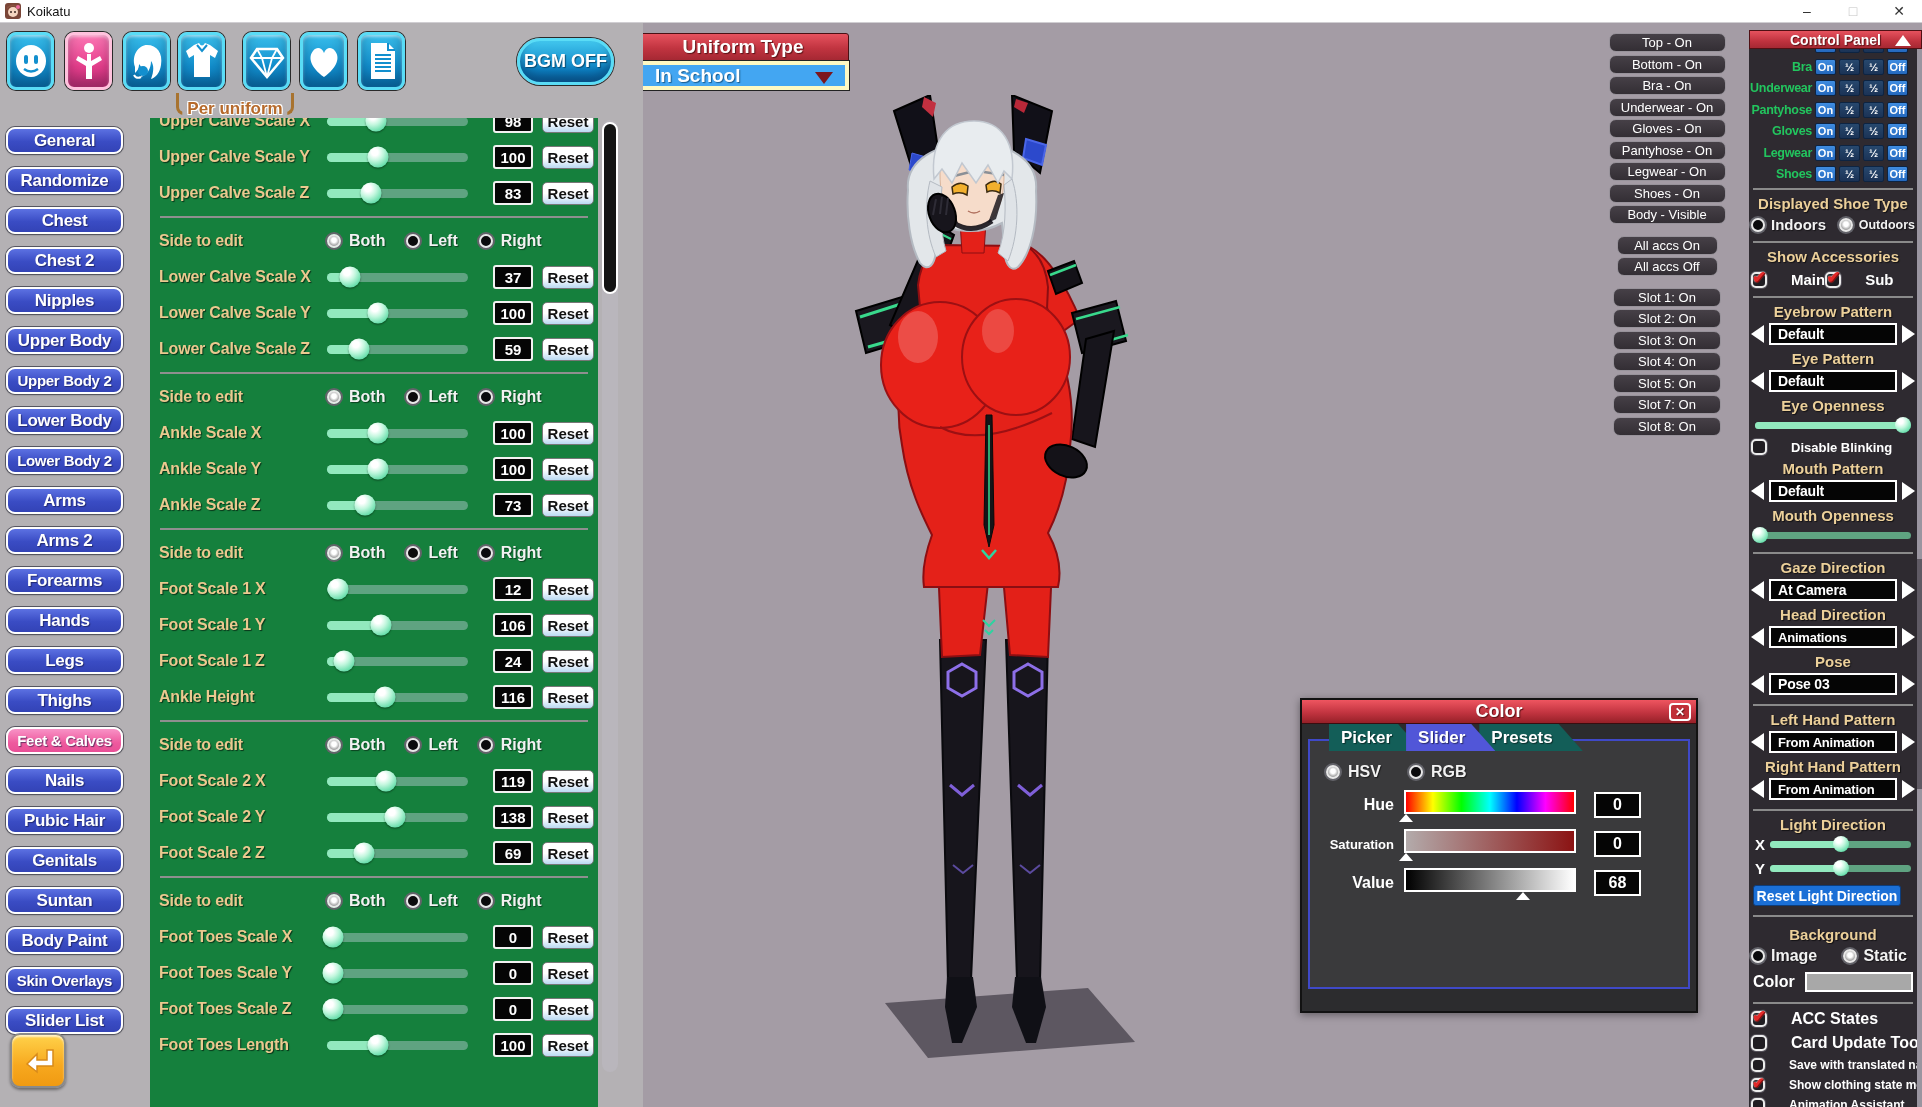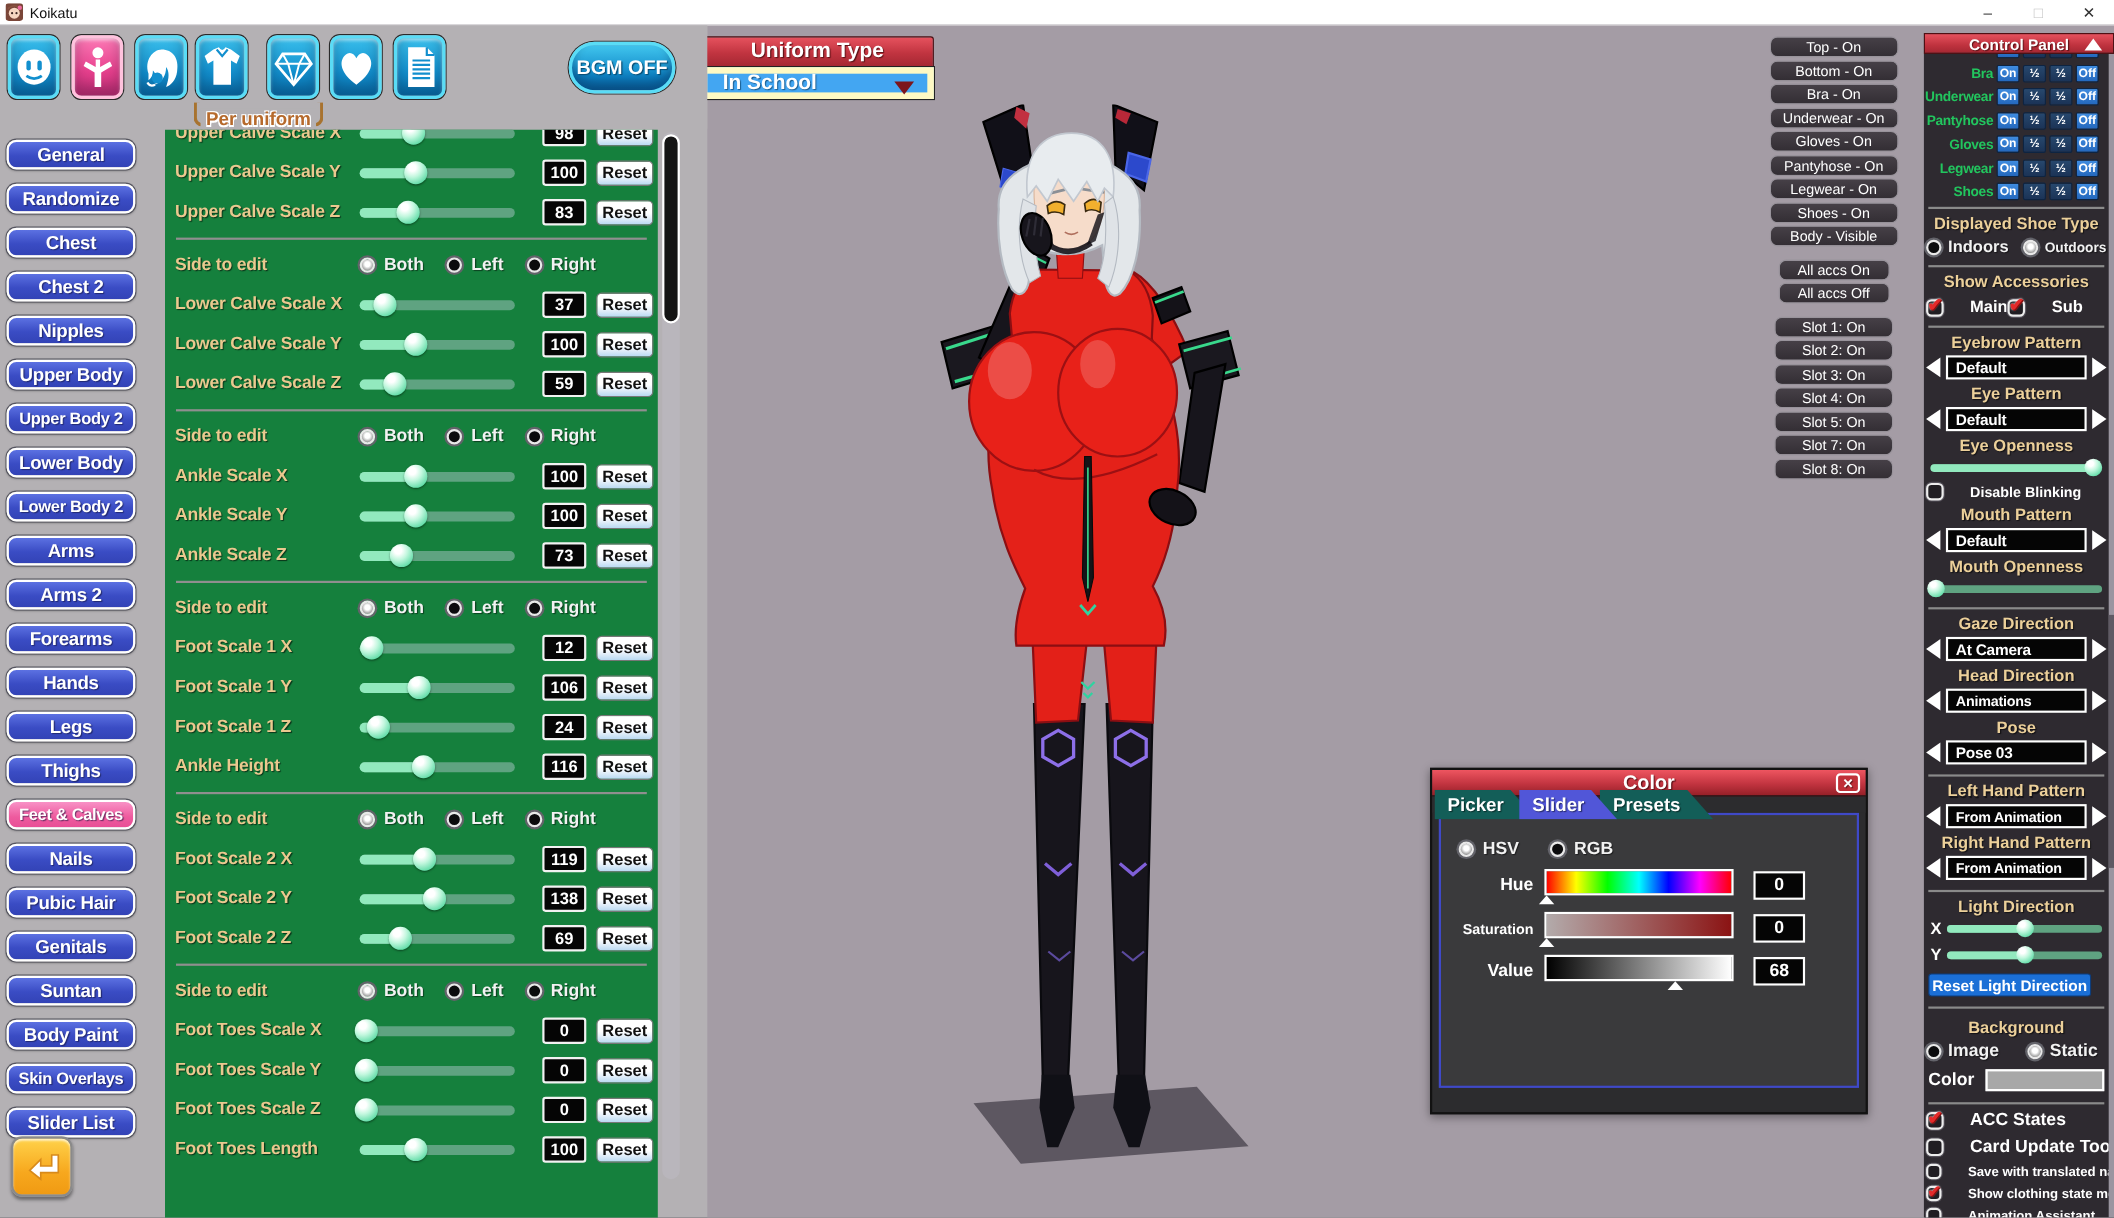--- a/index.html
+++ b/index.html
@@ -90,21 +90,21 @@
 
   
   .viewport{position:absolute;left:643px;top:23px;width:1279px;height:1084px;background:#a49ca5;}
   .charsvg{position:absolute;left:147px;top:72px;}
 
   
   .uniform{position:absolute;left:-6px;top:10px;width:212px;}
   .uni-head{height:28px;background:linear-gradient(#e6525e 0%,#c13440 55%,#a52833 100%);
             border:1px solid #4a1014;border-radius:3px 3px 0 0;color:#fff;font-weight:bold;font-size:19px;
             display:flex;align-items:center;justify-content:center;text-shadow:1px 1px 1px #5a1216;}
-  .uni-drop{height:29px;background:#43a6f2;border:6px solid #fef9c3;box-shadow:0 0 0 1px #222;
+  .uni-drop{height:29px;background:#43a6f2;border:4px solid #fef9c3;box-shadow:0 0 0 1px #222;
             display:flex;align-items:center;color:#fff;font-weight:bold;font-size:19px;padding-left:14px;
             text-shadow:1px 1px 1px #1a5c8e;position:relative;}
   .uni-arrow{position:absolute;right:12px;top:7px;width:0;height:0;border-left:9px solid transparent;
              border-right:9px solid transparent;border-top:12px solid #7c151c;}
 
   
   .statecol{position:absolute;left:964px;top:10px;width:120px;}
   .st-btn{width:117px;height:19px;margin:0 auto 2.5px auto;border:1px solid #98939b;border-radius:7px;
           background:linear-gradient(#464047 0%,#332e34 100%);color:#fff;font-size:13px;
           display:flex;align-items:center;justify-content:center;white-space:nowrap;}
@@ -172,21 +172,21 @@
 
   
   .cdialog{position:absolute;left:1300px;top:698px;width:398px;height:315px;background:#2c2c2e;
            border:2px solid #121212;box-shadow:0 2px 8px rgba(0,0,0,.4);}
   .cd-title{position:relative;height:24px;background:linear-gradient(#ee5560 0%,#c23440 55%,#962028 100%);
             border-bottom:1px solid #3a0d10;color:#fff;font-weight:bold;font-size:18px;display:flex;
             align-items:center;justify-content:center;text-shadow:1px 1px 1px #5a1216;}
   .cd-close{position:absolute;right:5px;top:3px;width:22px;height:18px;background:#c03038;
             border:2px solid #fff;border-radius:4px;color:#fff;font-weight:bold;font-size:12px;
             display:flex;align-items:center;justify-content:center;line-height:1;}
-  .cd-tabs{display:flex;height:15px;padding-left:2px;background:#2c2c2e;align-items:center;}
+  .cd-tabs{display:flex;height:15px;padding-left:2px;background:#2c2c2e;align-items:flex-start;margin-left:25px;}
   .cd-tab{height:27px;display:flex;align-items:center;padding:0 30px 0 12px;color:#fff;font-weight:bold;
           font-size:17px;clip-path:polygon(0 0,calc(100% - 24px) 0,100% 100%,0 100%);
           background:#135e58;margin-right:-16px;text-shadow:1px 1px 1px rgba(0,0,0,.5);}
   .cd-tab.active{background:#5156d8;z-index:2;}
   .cd-body{margin:0 6px 7px 6px;height:250px;background:#3a3a3c;border:2px solid #3f49c8;
            padding:8px 8px 0 8px;}
   .cd-result{display:flex;align-items:center;}
   .cd-result .rl{color:#fff;font-weight:bold;font-size:24px;margin-left:12px;width:108px;
                  text-shadow:1px 1px 1px rgba(0,0,0,.5);}
   .cd-swatch{flex:1;height:20px;border:2px solid #fff;margin-right:4px;}

